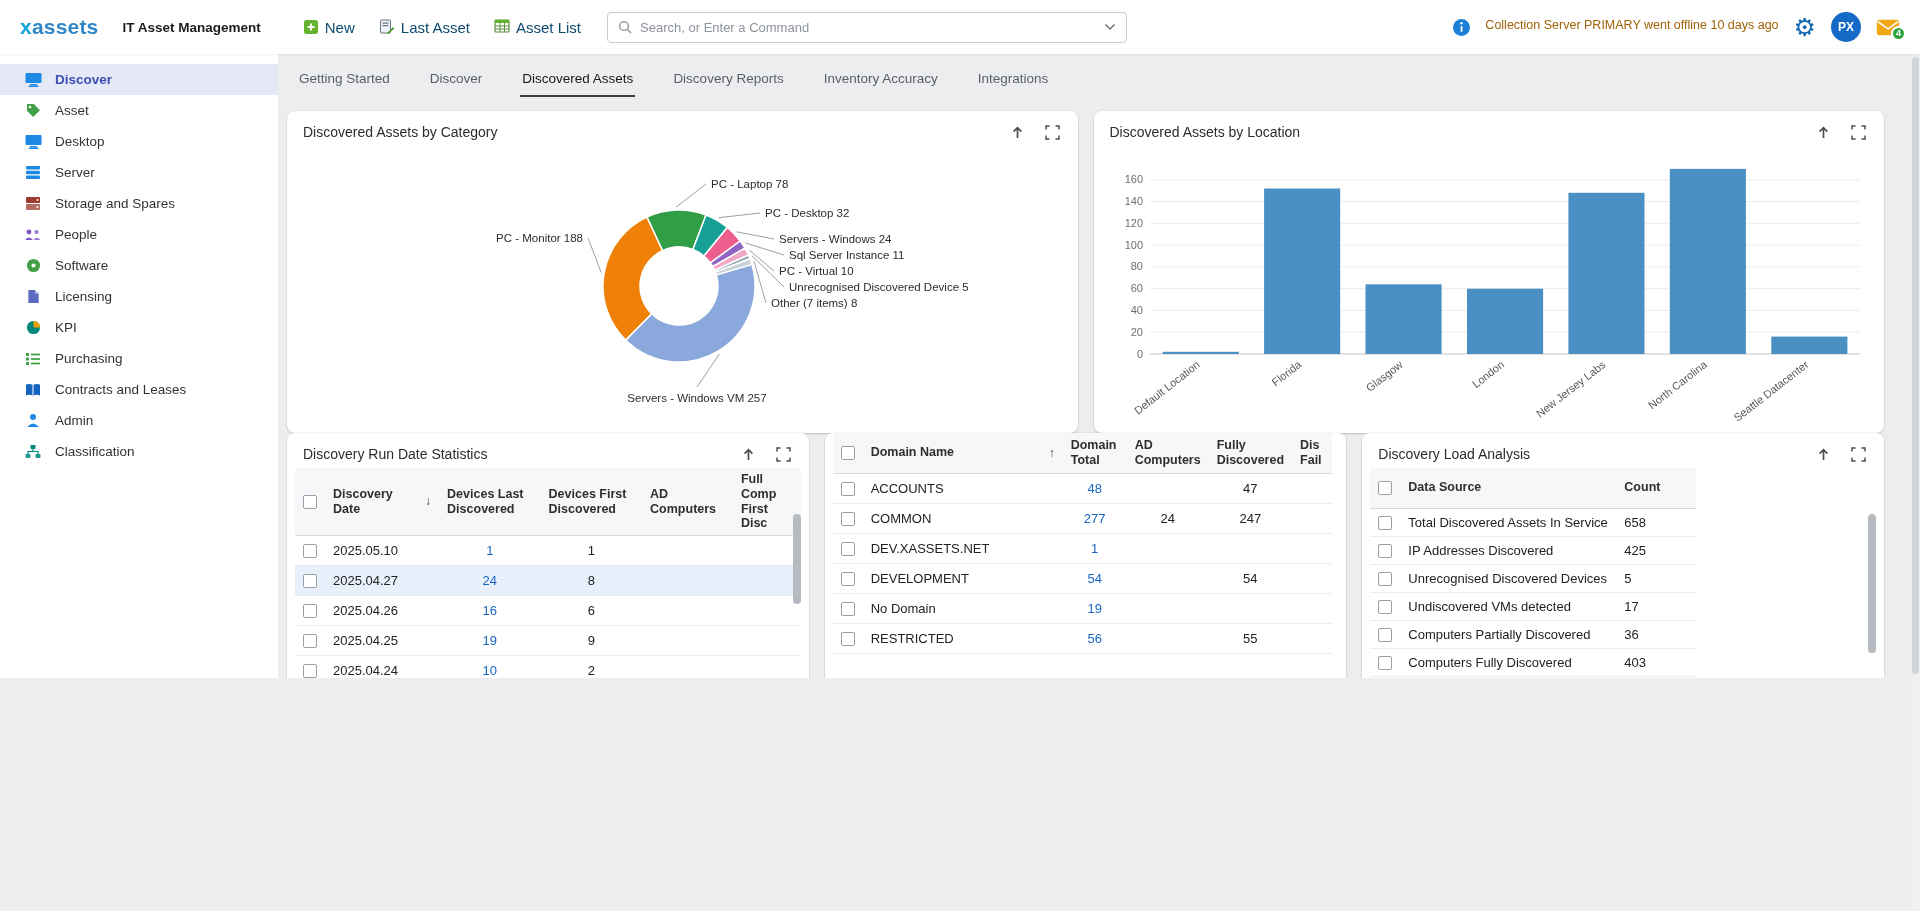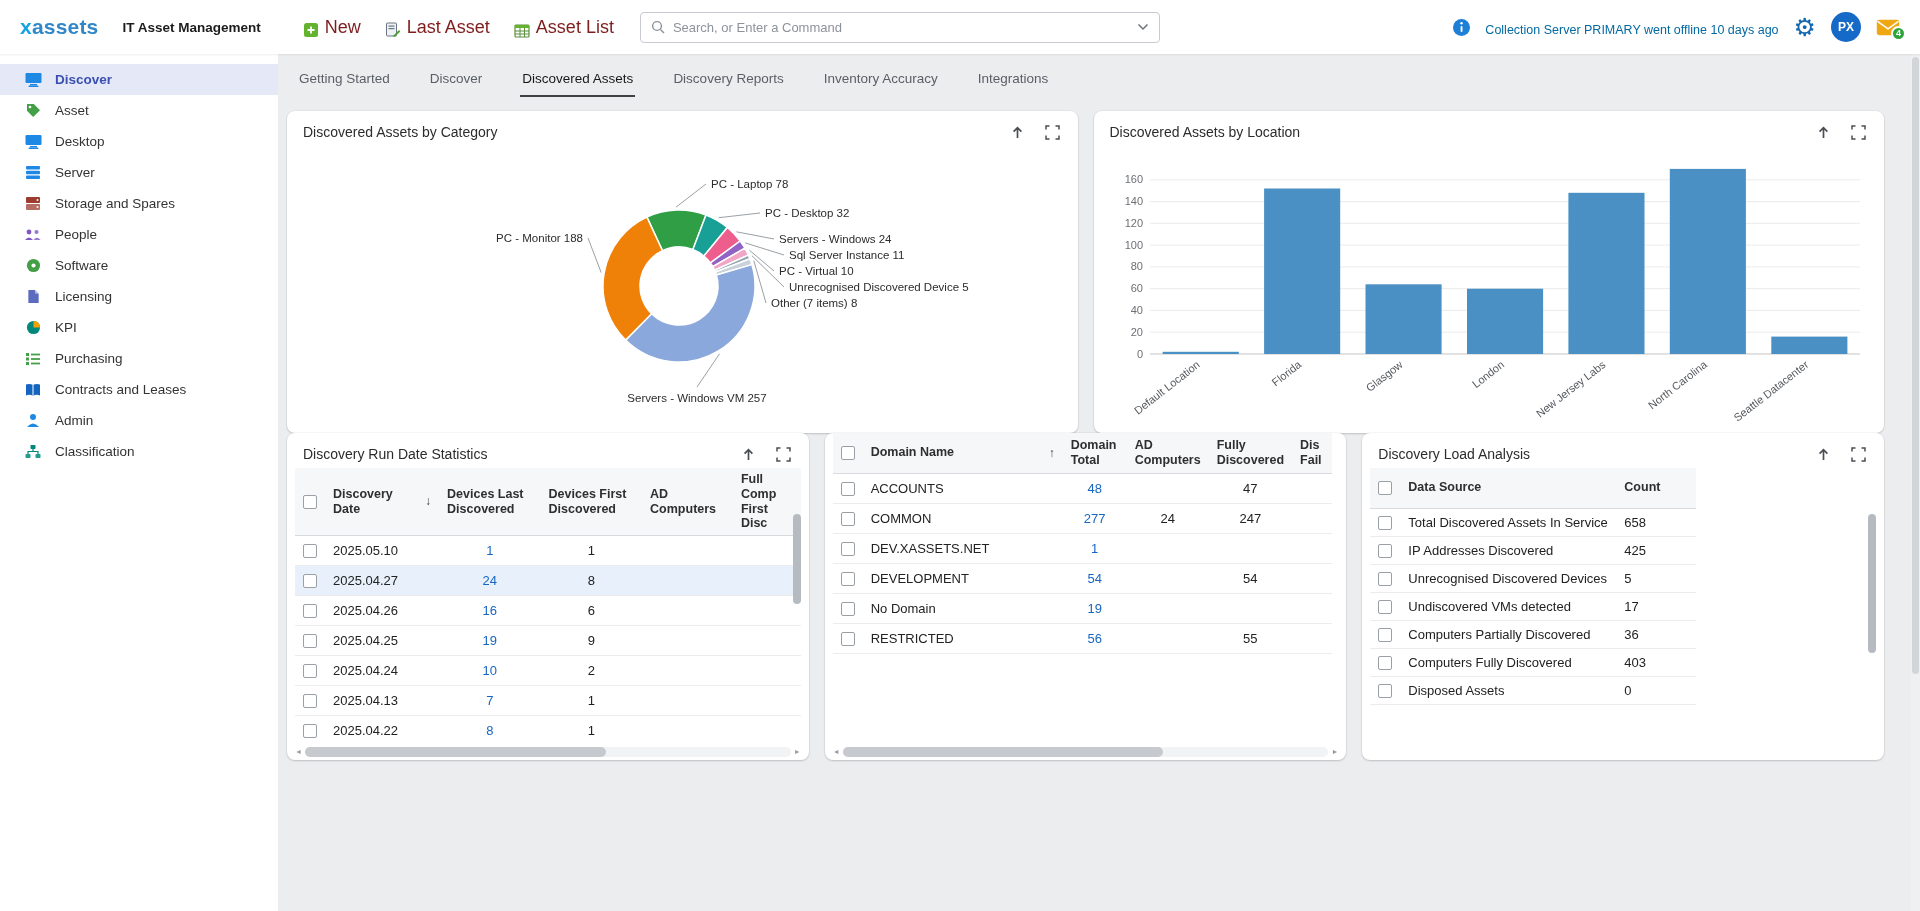--- a/index.html
+++ b/index.html
@@ -5,34 +5,34 @@
   *{box-sizing:border-box;margin:0;padding:0}
   html,body{width:1920px;height:911px;overflow:hidden}
   body{font-family:"Liberation Sans","DejaVu Sans",sans-serif;font-size:13px;color:#222;background:#ecedef}
 
   
   .header{height:54px;background:#fff;display:flex;align-items:center;padding:0 20px;position:relative;z-index:3;box-shadow:0 1px 2px rgba(0,0,0,.07)}
   .logo{font-size:21px;font-weight:700;color:#3187c7;margin-right:24px;letter-spacing:.2px;cursor:default}
   .logo .x{color:#17a3de}
   .app-title{font-size:13.5px;font-weight:700;color:#1c1c1c;margin-right:40px;white-space:nowrap}
   .toolbar{display:flex;align-items:center}
-  .tb-btn{display:flex;align-items:flex-end;gap:6px;background:none;border:none;font:inherit;font-size:18px;color:#7f1d1d;margin-right:20px;cursor:pointer;padding:4px 2px;white-space:nowrap}
+  .tb-btn{display:flex;align-items:flex-start;gap:6px;background:none;border:none;font:inherit;font-size:15px;color:#0c4a6e;margin-right:20px;cursor:pointer;padding:4px 2px;white-space:nowrap}
   .tb-ic{display:flex}
   .search-wrap{display:flex;align-items:center;gap:8px;width:520px;height:31px;border:1px solid #c7cbd1;border-radius:4px;padding:0 10px;margin-left:4px;background:#fff}
   .search-wrap input{flex:1;border:none;outline:none;font:inherit;font-size:13px;color:#333;background:transparent}
   .search-wrap input::placeholder{color:#8d939b}
   .header-right{margin-left:auto;display:flex;align-items:center;gap:15px}
-  .notice{display:flex;align-items:flex-end;gap:14px;font-size:12.5px;color:#0369a1;white-space:nowrap}
+  .notice{display:flex;align-items:flex-start;gap:14px;font-size:12.5px;color:#a16207;white-space:nowrap}
   .gear{font-size:25px;color:#1268b3;line-height:1;cursor:pointer;user-select:none}
   .avatar{width:30px;height:30px;border-radius:50%;background:#1569c7;color:#fff;font-size:12px;font-weight:700;display:flex;align-items:center;justify-content:center;cursor:pointer}
   .mail{position:relative;cursor:pointer;display:flex}
   .mail .badge{position:absolute;right:-6px;bottom:-5px;background:#2fa33c;color:#fff;font-size:9px;font-weight:700;width:15px;height:15px;border-radius:50%;display:flex;align-items:center;justify-content:center;border:2px solid #fff}
 
   
-  .layout{display:flex;height:857px}
+  .layout{display:flex;height:624px}
   .sidebar{width:278px;background:#fff;padding-top:10px;flex:none}
   .side-item{display:flex;align-items:center;gap:13px;height:31px;padding:0 12px 0 24px;font-size:13.5px;color:#333;cursor:pointer}
   .side-item.active{background:#e4e8f7;color:#3b50b2;font-weight:700}
   .side-ic{width:18px;display:flex;justify-content:center;align-items:center}
   .side-label{white-space:nowrap}
   .main{flex:1;padding:8px 36px 0 9px;overflow:hidden}
 
   
   .tabs{display:flex;gap:36px;padding:2px 10px 0;margin-bottom:14px}
   .tab{font-size:13.5px;color:#5a5f66;padding:7px 2px 9px;cursor:pointer;border-bottom:2px solid transparent;white-space:nowrap}

